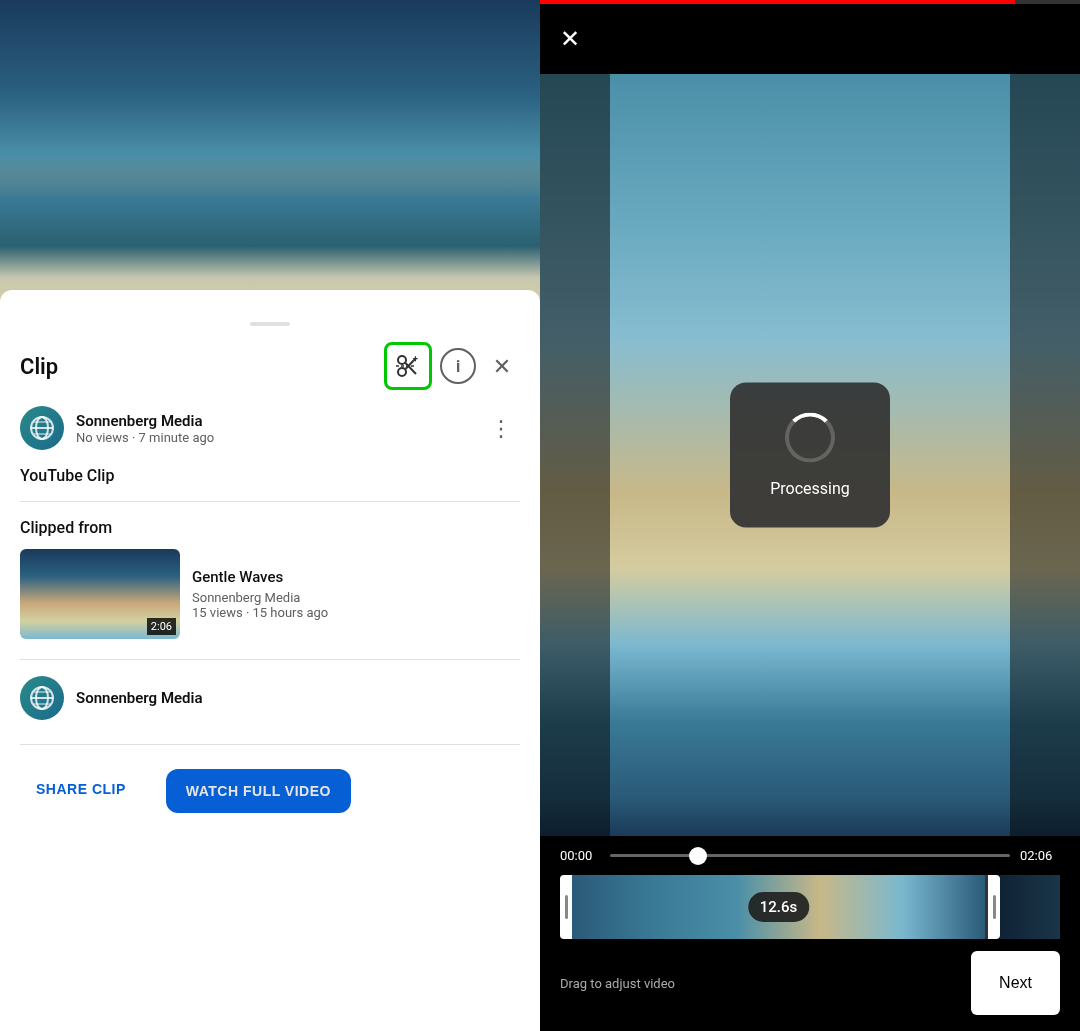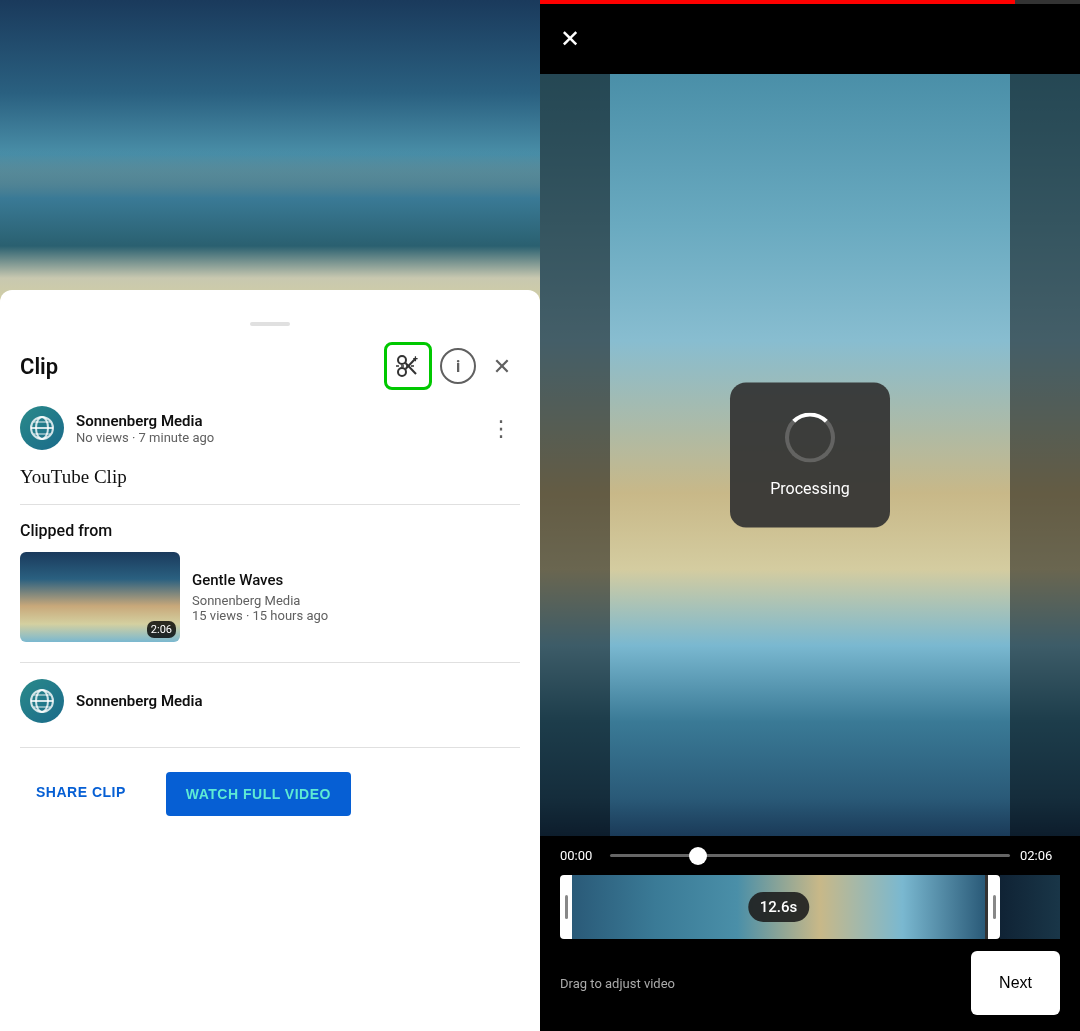--- a/index.html
+++ b/index.html
@@ -155,25 +155,24 @@
     }
 
     .more-dots {
       font-size: 22px;
       color: #606060;
       cursor: pointer;
       padding: 4px 8px;
     }
 
     .video-title {
-      font-size: 19px;
+      font-size: 16px;
       font-weight: 500;
       color: #0f0f0f;
       margin-bottom: 16px;
-      font-family: Liberation Serif, serif;
     }
 
     .divider {
       height: 1px;
       background: #e0e0e0;
       margin: 8px 0 16px;
     }
 
     .clipped-from-label {
       font-size: 16px;
@@ -199,21 +198,21 @@
     }
 
     .thumb-duration {
       position: absolute;
       bottom: 4px;
       right: 4px;
       background: rgba(0,0,0,0.8);
       color: #fff;
       font-size: 11px;
       padding: 2px 4px;
-      border-radius: 7px;
+      border-radius: 0;
     }
 
     .source-info {
       display: flex;
       flex-direction: column;
       justify-content: center;
     }
 
     .source-title {
       font-size: 15px;
@@ -260,27 +259,27 @@
       font-weight: 600;
       letter-spacing: 0.5px;
       cursor: pointer;
       padding: 12px 16px;
       text-transform: uppercase;
     }
 
     .watch-btn {
       background: #065fd4;
       border: none;
-      color: #5eead4;
+      color: #e5e5e5;
       font-size: 14px;
       font-weight: 600;
       letter-spacing: 0.5px;
       cursor: pointer;
       padding: 14px 20px;
-      border-radius: 4px;
+      border-radius: 12px;
       text-transform: uppercase;
     }
 
     
     .right-panel {
       width: 540px;
       height: 1031px;
       background: #000;
       display: flex;
       flex-direction: column;

